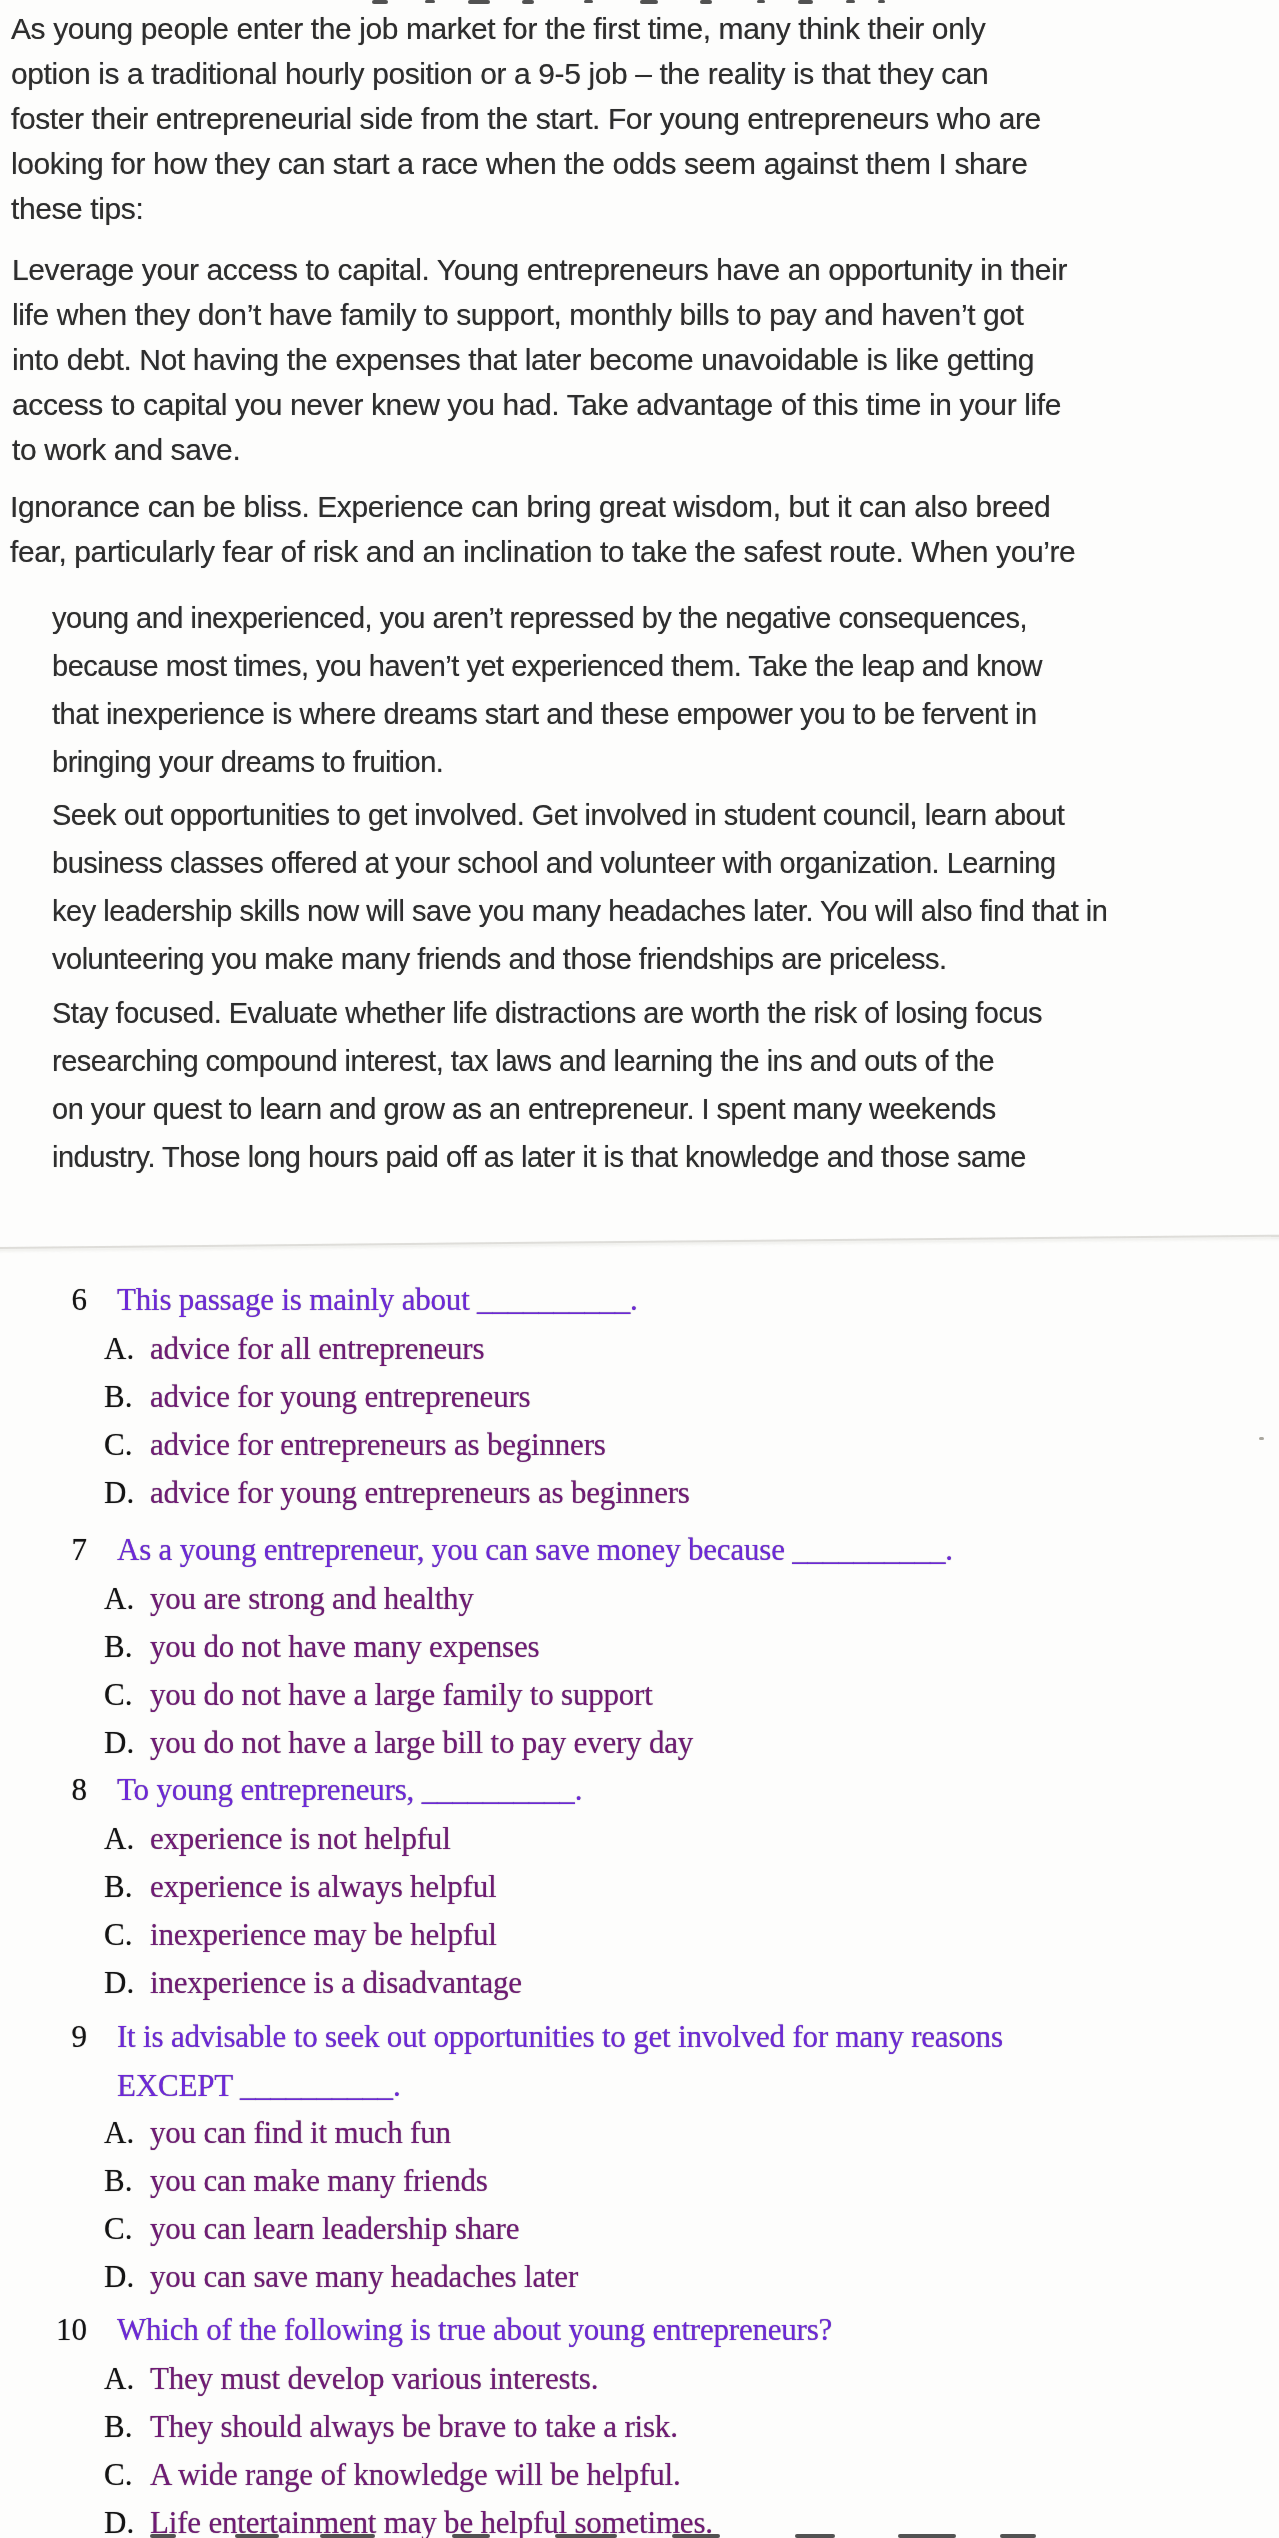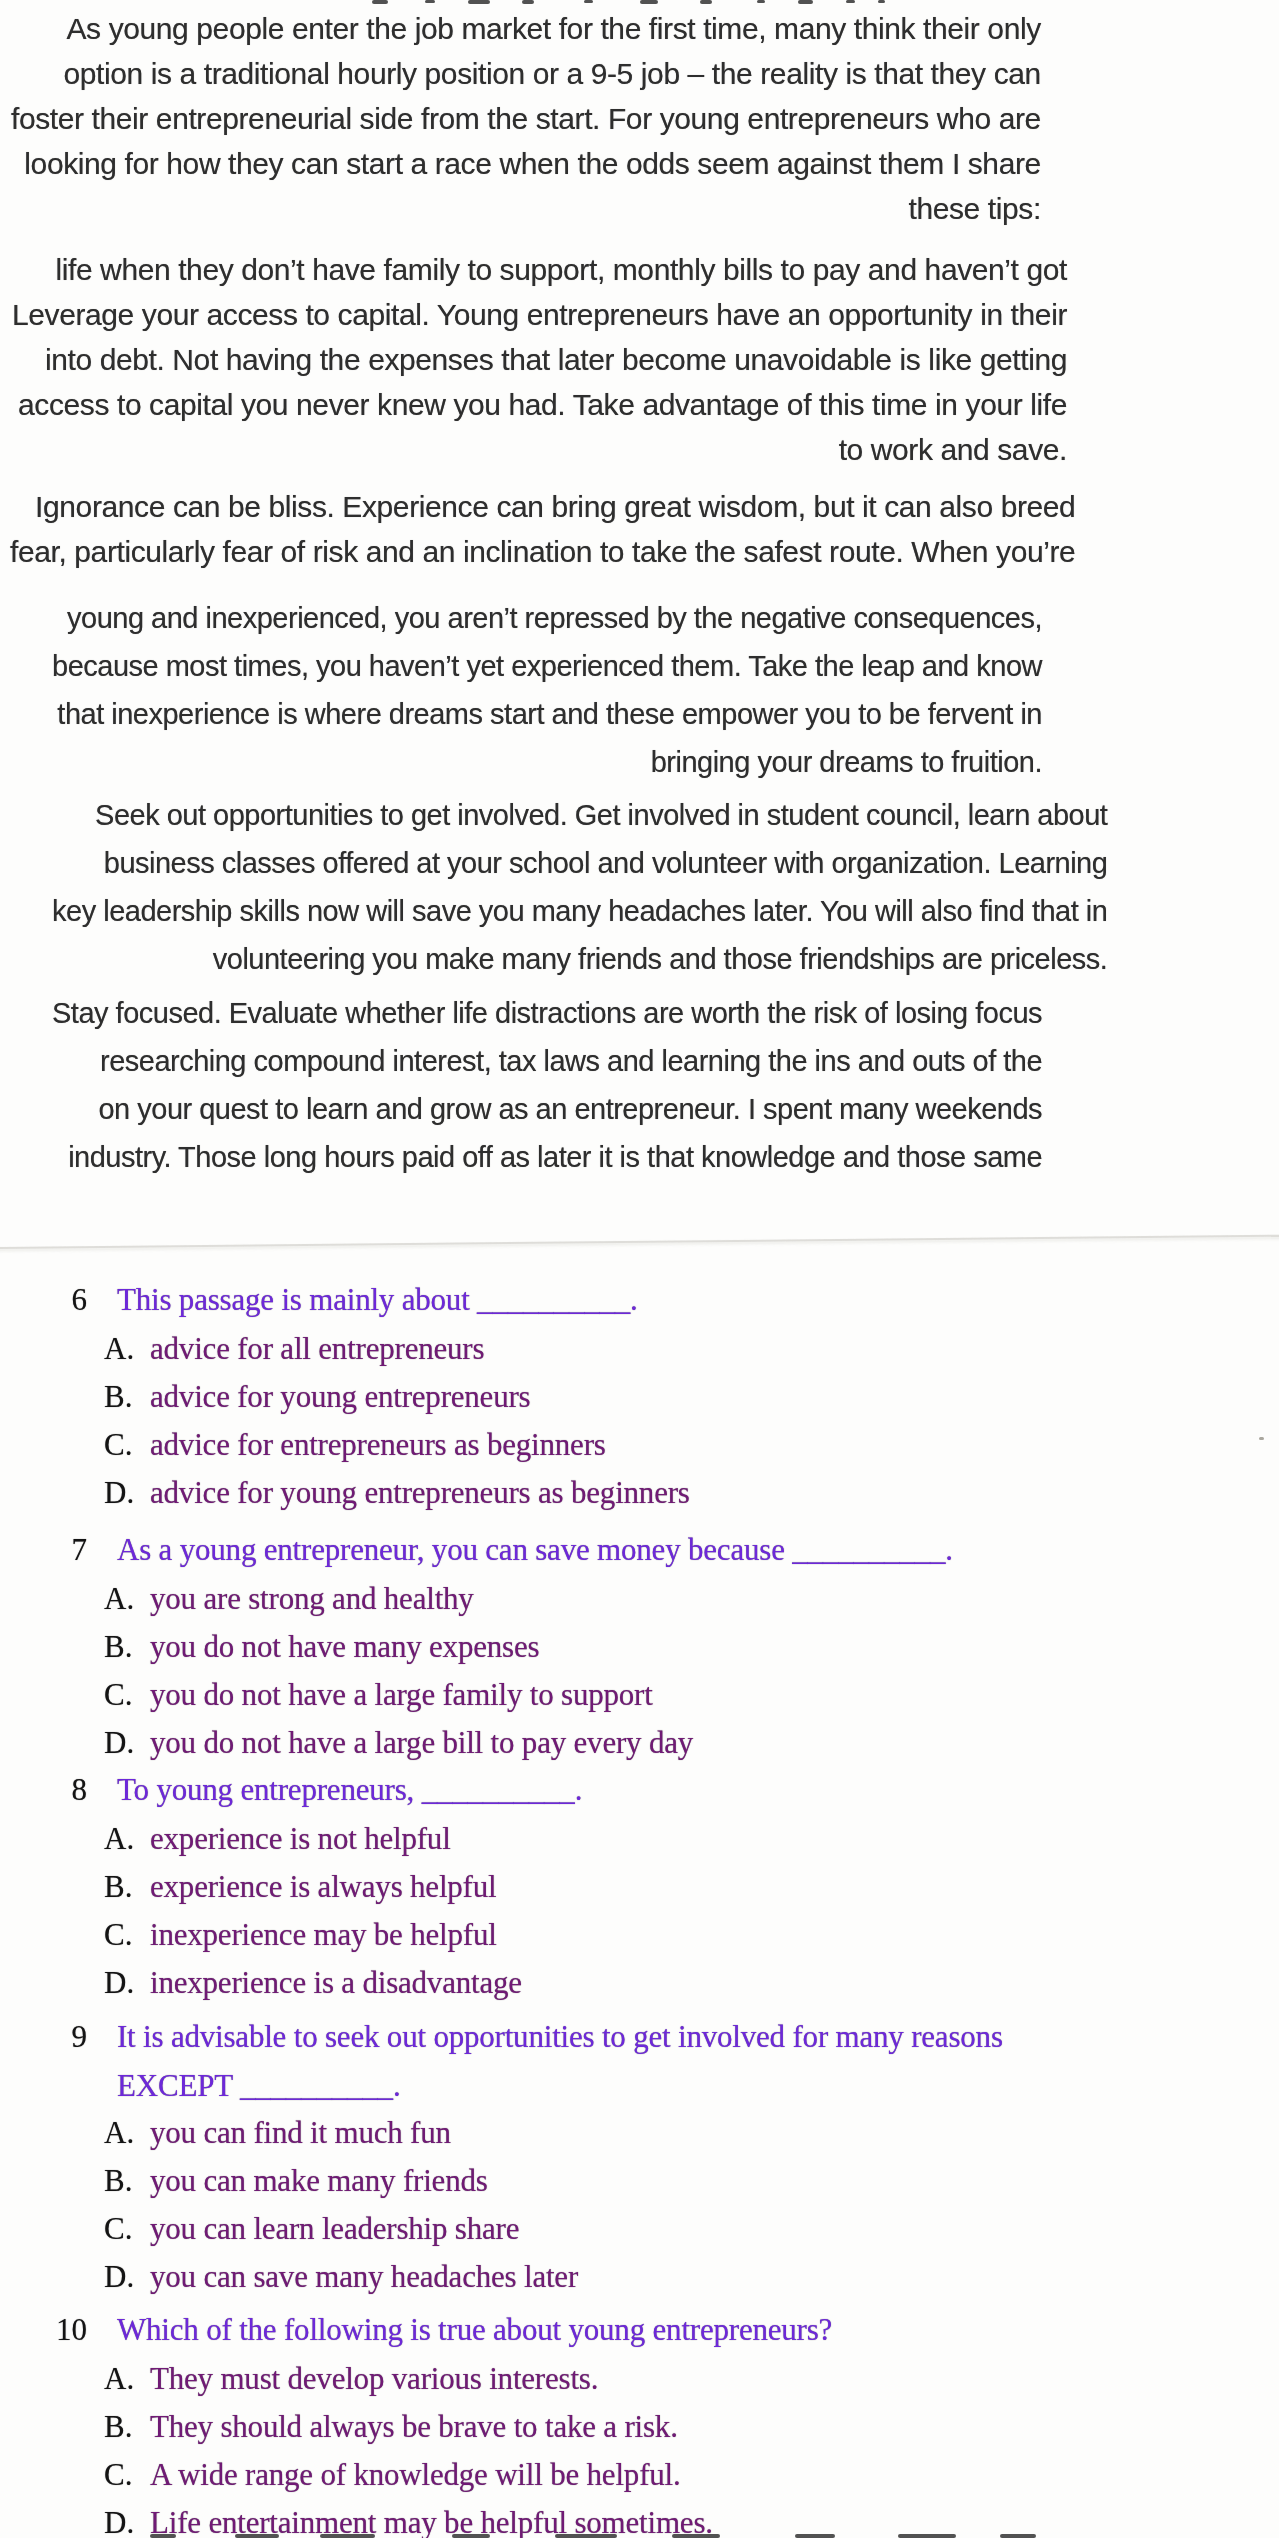--- a/index.html
+++ b/index.html
@@ -4,21 +4,21 @@
 <style>
   html,body{margin:0;padding:0;}
   body{
     width:1279px;height:2538px;
     background:#fdfdfc;
     overflow:hidden;
     position:relative;
   }
   .page{position:absolute;inset:0;}
   
-  .para{position:absolute;white-space:nowrap;text-align:right;}
+  .para{position:absolute;white-space:nowrap;}
   .para .ln{
     font-family:"Liberation Sans",sans-serif;
     font-size:30px;line-height:45px;
     letter-spacing:-0.4px;
     color:#2e2e2e;
     text-shadow:0 0 0.7px rgba(45,45,45,.6);
   }
   .para.indent .ln{
     font-size:29px;line-height:48px;
     letter-spacing:-0.5px;
@@ -82,22 +82,22 @@
 
   <div class="para" style="top:6px;left:11px">
     <div class="ln">As young people enter the job market for the first time, many think their only</div>
     <div class="ln">option is a traditional hourly position or a 9-5 job – the reality is that they can</div>
     <div class="ln">foster their entrepreneurial side from the start. For young entrepreneurs who are</div>
     <div class="ln">looking for how they can start a race when the odds seem against them I share</div>
     <div class="ln">these tips:</div>
   </div>
 
   <div class="para" style="top:247px;left:12px">
+    <div class="ln">Leverage your access to capital. Young entrepreneurs have an opportunity in their</div>
     <div class="ln">life when they don’t have family to support, monthly bills to pay and haven’t got</div>
-    <div class="ln">Leverage your access to capital. Young entrepreneurs have an opportunity in their</div>
     <div class="ln">into debt. Not having the expenses that later become unavoidable is like getting</div>
     <div class="ln">access to capital you never knew you had. Take advantage of this time in your life</div>
     <div class="ln">to work and save.</div>
   </div>
 
   <div class="para" style="top:484px;left:10px">
     <div class="ln">Ignorance can be bliss. Experience can bring great wisdom, but it can also breed</div>
     <div class="ln">fear, particularly fear of risk and an inclination to take the safest route. When you’re</div>
   </div>
 

